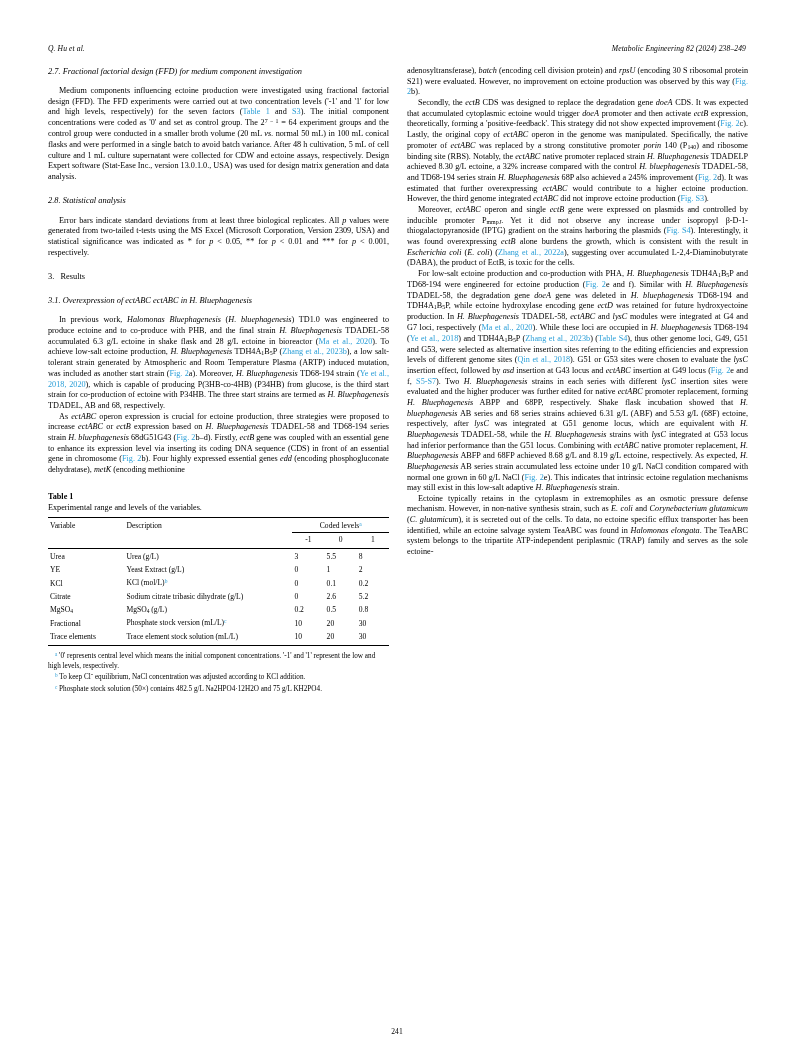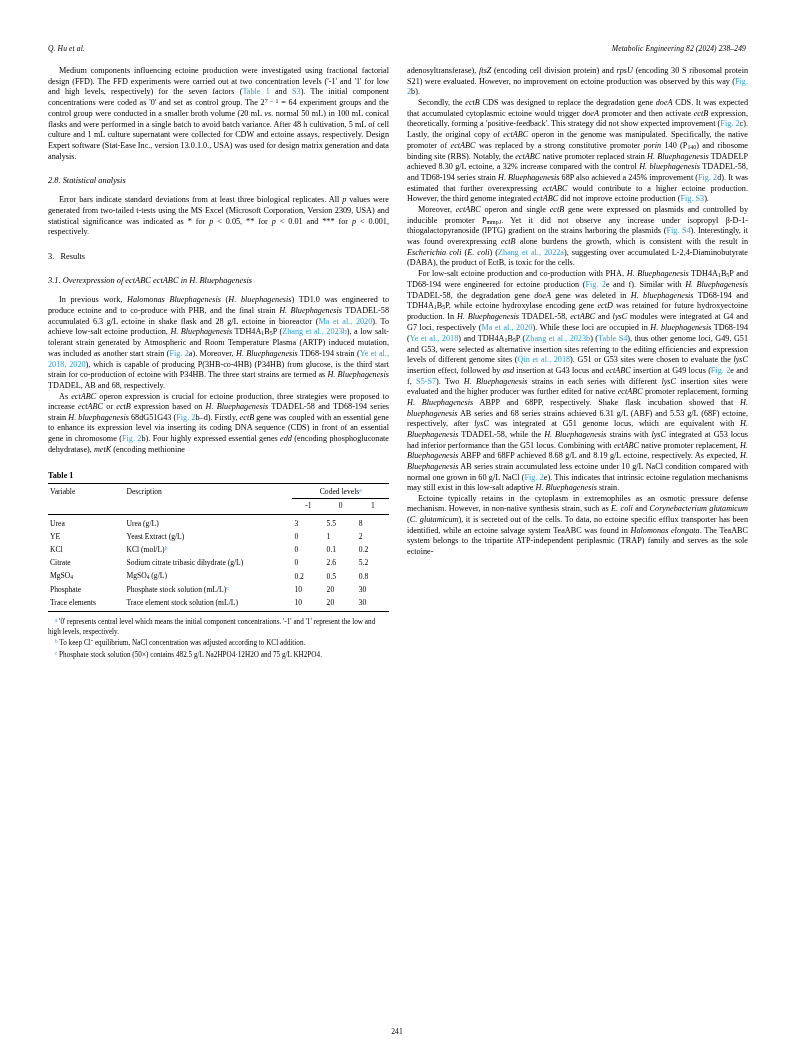--- a/index.html
+++ b/index.html
@@ -155,20 +155,24 @@
 
   <div class="runhead">
     <span class="left">Q. Hu et al.</span>
     <span class="right">Metabolic Engineering 82 (2024) 238–249</span>
   </div>
 
   <div class="columns">
 
     <div class="col">
 
+      <h2 class="sec">
+        <span class="sn">2.7.</span>
+        <span>Fractional factorial design (FFD) for medium component investigation</span>
+      </h2>
 
       <p class="para"><span>Medium components influencing ectoine production were investigated using fractional factorial design (FFD). The FFD experiments were carried out at two concentration levels ('-1' and '1' for low and high levels, respectively) for the seven factors (</span><a class="ref">Table 1</a><span> and </span><a class="ref">S3</a><span>). The initial component concentrations were coded as '0' and set as control group. The 2</span><sup>7 − 1</sup><span> = 64 experiment groups and the control group were conducted in a smaller broth volume (20 mL </span><i>vs.</i><span> normal 50 mL) in 100 mL conical flasks and were performed in a single batch to avoid batch variance. After 48 h cultivation, 5 mL of cell culture and 1 mL culture supernatant were collected for CDW and ectoine assays, respectively. Design Expert software (Stat-Ease Inc., version 13.0.1.0., USA) was used for design matrix generation and data analysis.</span></p>
 
       <h2 class="sec" style="margin-top:13px;">
         <span class="sn">2.8.</span>
         <span>Statistical analysis</span>
       </h2>
 
       <p class="para"><span>Error bars indicate standard deviations from at least three biological replicates. All </span><i>p</i><span> values were generated from two-tailed t-tests using the MS Excel (Microsoft Corporation, Version 2309, USA) and statistical significance was indicated as * for </span><i>p</i><span> &lt; 0.05, ** for </span><i>p</i><span> &lt; 0.01 and *** for </span><i>p</i><span> &lt; 0.001, respectively.</span></p>
 
@@ -181,20 +185,21 @@
         <span class="sn">3.1.</span>
         <span>Overexpression of </span><span>ectABC</span><span> ectABC in </span><span>H. Bluephagenesis</span>
       </h2>
 
       <p class="para"><span>In previous work, </span><i>Halomonas Bluephagenesis</i><span> (</span><i>H. bluephagenesis</i><span>) TD1.0 was engineered to produce ectoine and to co-produce with PHB, and the final strain </span><i>H. Bluephagenesis</i><span> TDADEL-58 accumulated 6.3 g/L ectoine in shake flask and 28 g/L ectoine in bioreactor (</span><a class="ref">Ma et al., 2020</a><span>). To achieve low-salt ectoine production, </span><i>H. Bluephagenesis</i><span> TDH4A</span><sub>1</sub><span>B</span><sub>5</sub><span>P (</span><a class="ref">Zhang et al., 2023b</a><span>), a low salt-tolerant strain generated by Atmospheric and Room Temperature Plasma (ARTP) induced mutation, was included as another start strain (</span><a class="ref">Fig. 2</a><span>a). Moreover, </span><i>H. Bluephagenesis</i><span> TD68-194 strain (</span><a class="ref">Ye et al., 2018, 2020</a><span>), which is capable of producing P(3HB-co-4HB) (P34HB) from glucose, is the third start strain for co-production of ectoine with P34HB. The three start strains are termed as </span><i>H. Bluephagenesis</i><span> TDADEL, AB and 68, respectively.</span></p>
 
       <p class="para"><span>As </span><i>ectABC</i><span> operon expression is crucial for ectoine production, three strategies were proposed to increase </span><i>ectABC</i><span> or </span><i>ectB</i><span> expression based on </span><i>H. Bluephagenesis</i><span> TDADEL-58 and TD68-194 series strain </span><i>H. bluephagenesis</i><span> 68dG51G43 (</span><a class="ref">Fig. 2</a><span>b–d). Firstly, </span><i>ectB</i><span> gene was coupled with an essential gene to enhance its expression level via inserting its coding DNA sequence (CDS) in front of an essential gene in chromosome (</span><a class="ref">Fig. 2</a><span>b). Four highly expressed essential genes </span><i>edd</i><span> (encoding phosphogluconate dehydratase), </span><i>metK</i><span> (encoding methionine</span></p>
 
       <div class="tablewrap">
         <div class="tbl-label">Table 1</div>
+        <div class="tbl-caption">Experimental range and levels of the variables.</div>
         <table class="data">
           <colgroup>
             <col class="c-var">
               <col class="c-desc">
               <col class="c-n">
               <col class="c-n">
               <col class="c-n">
           </colgroup>
           <thead>
             <tr class="head-top">
@@ -238,22 +243,22 @@
               <td class="num">5.2</td>
             </tr>
             <tr>
               <td>MgSO<sub>4</sub></td>
               <td>MgSO<sub>4</sub> (g/L)</td>
               <td class="num">0.2</td>
               <td class="num">0.5</td>
               <td class="num">0.8</td>
             </tr>
             <tr>
-              <td>Phosphate</td>
-              <td><span>Phosphate stock solution (mL/L)</span><sup class="tnote-mark">c</sup></td>
+              <td>Fractional</td>
+              <td><span>Phosphate stock version (mL/L)</span><sup class="tnote-mark">c</sup></td>
               <td class="num">10</td>
               <td class="num">20</td>
               <td class="num">30</td>
             </tr>
             <tr>
               <td>Trace elements</td>
               <td>Trace element stock solution (mL/L)</td>
               <td class="num">10</td>
               <td class="num">20</td>
               <td class="num">30</td>
@@ -270,21 +275,21 @@
               </td>
             </tr>
           </tfoot>
         </table>
       </div>
 
     </div>
 
     <div class="col">
 
-      <p class="para noind"><span>adenosyltransferase), </span><i>ftsZ</i><span> (encoding cell division protein) and </span><i>rpsU</i><span> (encoding 30 S ribosomal protein S21) were evaluated. However, no improvement on ectoine production was observed by this way (</span><a class="ref">Fig. 2</a><span>b).</span></p>
+      <p class="para noind"><span>adenosyltransferase), </span><i>batch</i><span> (encoding cell division protein) and </span><i>rpsU</i><span> (encoding 30 S ribosomal protein S21) were evaluated. However, no improvement on ectoine production was observed by this way (</span><a class="ref">Fig. 2</a><span>b).</span></p>
 
       <p class="para"><span>Secondly, the </span><i>ectB</i><span> CDS was designed to replace the degradation gene </span><i>doeA</i><span> CDS. It was expected that accumulated cytoplasmic ectoine would trigger </span><i>doeA</i><span> promoter and then activate </span><i>ectB</i><span> expression, theoretically, forming a 'positive-feedback'. This strategy did not show expected improvement (</span><a class="ref">Fig. 2</a><span>c). Lastly, the original copy of </span><i>ectABC</i><span> operon in the genome was manipulated. Specifically, the native promoter of </span><i>ectABC</i><span> was replaced by a strong constitutive promoter </span><i>porin</i><span> 140 (P</span><sub>140</sub><span>) and ribosome binding site (RBS). Notably, the </span><i>ectABC</i><span> native promoter replaced strain </span><i>H. Bluephagenesis</i><span> TDADELP achieved 8.30 g/L ectoine, a 32% increase compared with the control </span><i>H. bluephagenesis</i><span> TDADEL-58, and TD68-194 series strain </span><i>H. Bluephagenesis</i><span> 68P also achieved a 245% improvement (</span><a class="ref">Fig. 2</a><span>d). It was estimated that further overexpressing </span><i>ectABC</i><span> would contribute to a higher ectoine production. However, the third genome integrated </span><i>ectABC</i><span> did not improve ectoine production (</span><a class="ref">Fig. S3</a><span>).</span></p>
 
       <p class="para"><span>Moreover, </span><i>ectABC</i><span> operon and single </span><i>ectB</i><span> gene were expressed on plasmids and controlled by inducible promoter P</span><sub><span>mmp</span><i>J</i></sub><span>. Yet it did not observe any increase under isopropyl β-D-1-thiogalactopyranoside (IPTG) gradient on the strains harboring the plasmids (</span><a class="ref">Fig. S4</a><span>). Interestingly, it was found overexpressing </span><i>ectB</i><span> alone burdens the growth, which is consistent with the result in </span><i>Escherichia coli</i><span> (</span><i>E. coli</i><span>) (</span><a class="ref">Zhang et al., 2022a</a><span>), suggesting over accumulated L-2,4-Diaminobutyrate (DABA), the product of EctB, is toxic for the cells.</span></p>
 
       <p class="para"><span>For low-salt ectoine production and co-production with PHA, </span><i>H. Bluephagenesis</i><span> TDH4A</span><sub>1</sub><span>B</span><sub>5</sub><span>P and TD68-194 were engineered for ectoine production (</span><a class="ref">Fig. 2</a><span>e and f). Similar with </span><i>H. Bluephagenesis</i><span> TDADEL-58, the degradation gene </span><i>doeA</i><span> gene was deleted in </span><i>H. bluephagenesis</i><span> TD68-194 and TDH4A</span><sub>1</sub><span>B</span><sub>5</sub><span>P, while ectoine hydroxylase encoding gene </span><i>ectD</i><span> was retained for future hydroxyectoine production. In </span><i>H. Bluephagenesis</i><span> TDADEL-58, </span><i>ectABC</i><span> and </span><i>lysC</i><span> modules were integrated at G4 and G7 loci, respectively (</span><a class="ref">Ma et al., 2020</a><span>). While these loci are occupied in </span><i>H. bluephagenesis</i><span> TD68-194 (</span><a class="ref">Ye et al., 2018</a><span>) and TDH4A</span><sub>1</sub><span>B</span><sub>5</sub><span>P (</span><a class="ref">Zhang et al., 2023b</a><span>) (</span><a class="ref">Table S4</a><span>), thus other genome loci, G49, G51 and G53, were selected as alternative insertion sites referring to the editing efficiencies and expression levels of different genome sites (</span><a class="ref">Qin et al., 2018</a><span>). G51 or G53 sites were chosen to evaluate the </span><i>lysC</i><span> insertion effect, followed by </span><i>asd</i><span> insertion at G43 locus and </span><i>ectABC</i><span> insertion at G49 locus (</span><a class="ref">Fig. 2</a><span>e and f, </span><a class="ref">S5-S7</a><span>). Two </span><i>H. Bluephagenesis</i><span> strains in each series with different </span><i>lysC</i><span> insertion sites were evaluated and the higher producer was further edited for native </span><i>ectABC</i><span> promoter replacement, forming </span><i>H. Bluephagenesis</i><span> ABPP and 68PP, respectively. Shake flask incubation showed that </span><i>H. bluephagenesis</i><span> AB series and 68 series strains achieved 6.31 g/L (ABF) and 5.53 g/L (68F) ectoine, respectively, after </span><i>lysC</i><span> was integrated at G51 genome locus, which are equivalent with </span><i>H. Bluephagenesis</i><span> TDADEL-58, while the </span><i>H. Bluephagenesis</i><span> strains with </span><i>lysC</i><span> integrated at G53 locus had inferior performance than the G51 locus. Combining with </span><i>ectABC</i><span> native promoter replacement, </span><i>H. Bluephagenesis</i><span> ABFP and 68FP achieved 8.68 g/L and 8.19 g/L ectoine, respectively. As expected, </span><i>H. Bluephagenesis</i><span> AB series strain accumulated less ectoine under 10 g/L NaCl condition compared with normal one grown in 60 g/L NaCl (</span><a class="ref">Fig. 2</a><span>e). This indicates that intrinsic ectoine regulation mechanisms may still exist in this low-salt adaptive </span><i>H. Bluephagenesis</i><span> strain.</span></p>
 
 
       <p class="para"><span>Ectoine typically retains in the cytoplasm in extremophiles as an osmotic pressure defense mechanism. However, in non-native synthesis strain, such as </span><i>E. coli</i><span> and </span><i>Corynebacterium glutamicum</i><span> (</span><i>C. glutamicum</i><span>), it is secreted out of the cells. To data, no ectoine specific efflux transporter has been identified, while an ectoine salvage system TeaABC was found in </span><i>Halomonas elongata</i><span>. The TeaABC system belongs to the tripartite ATP-independent periplasmic (TRAP) family and serves as the sole ectoine-</span></p>
 

